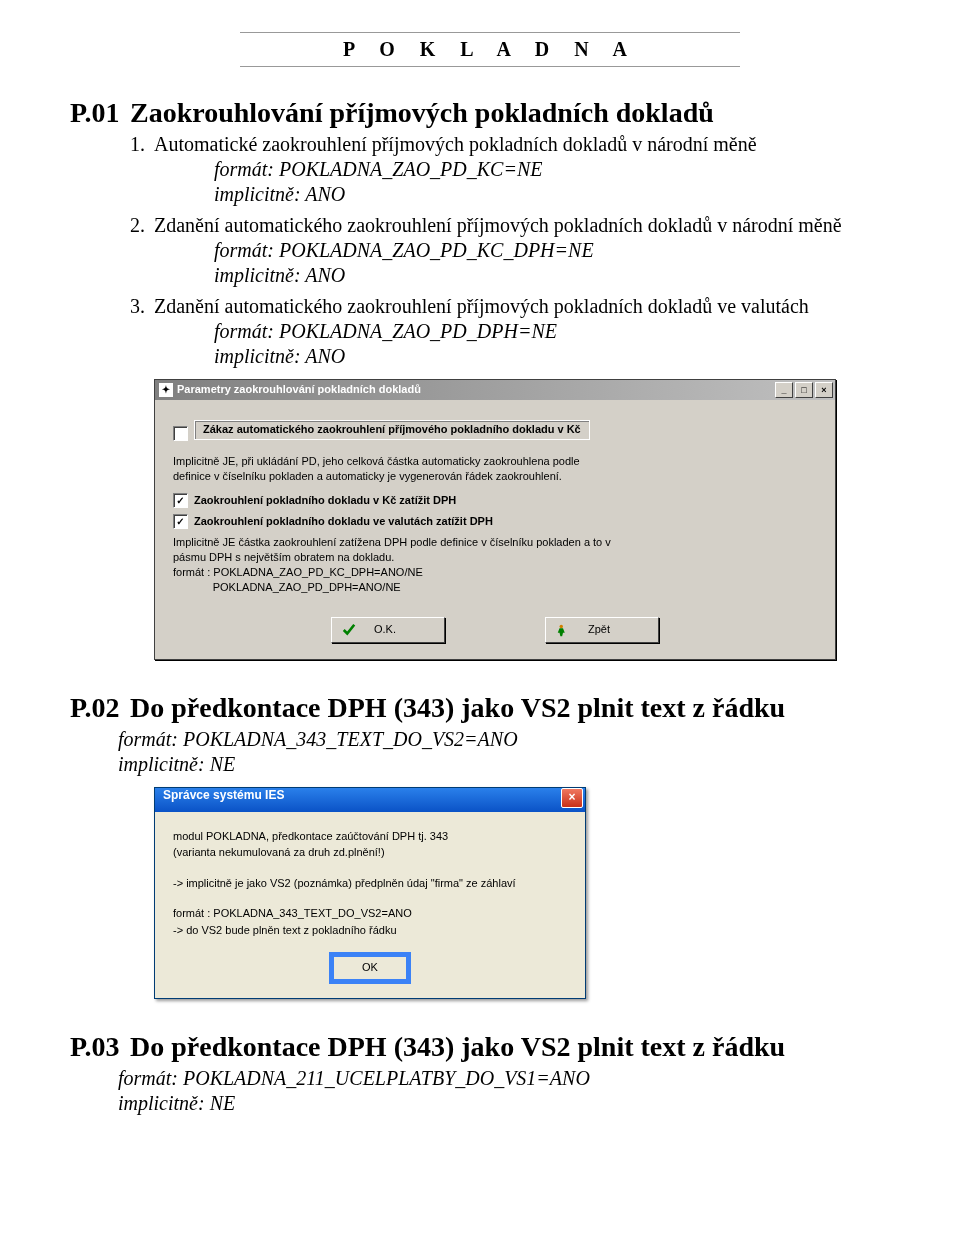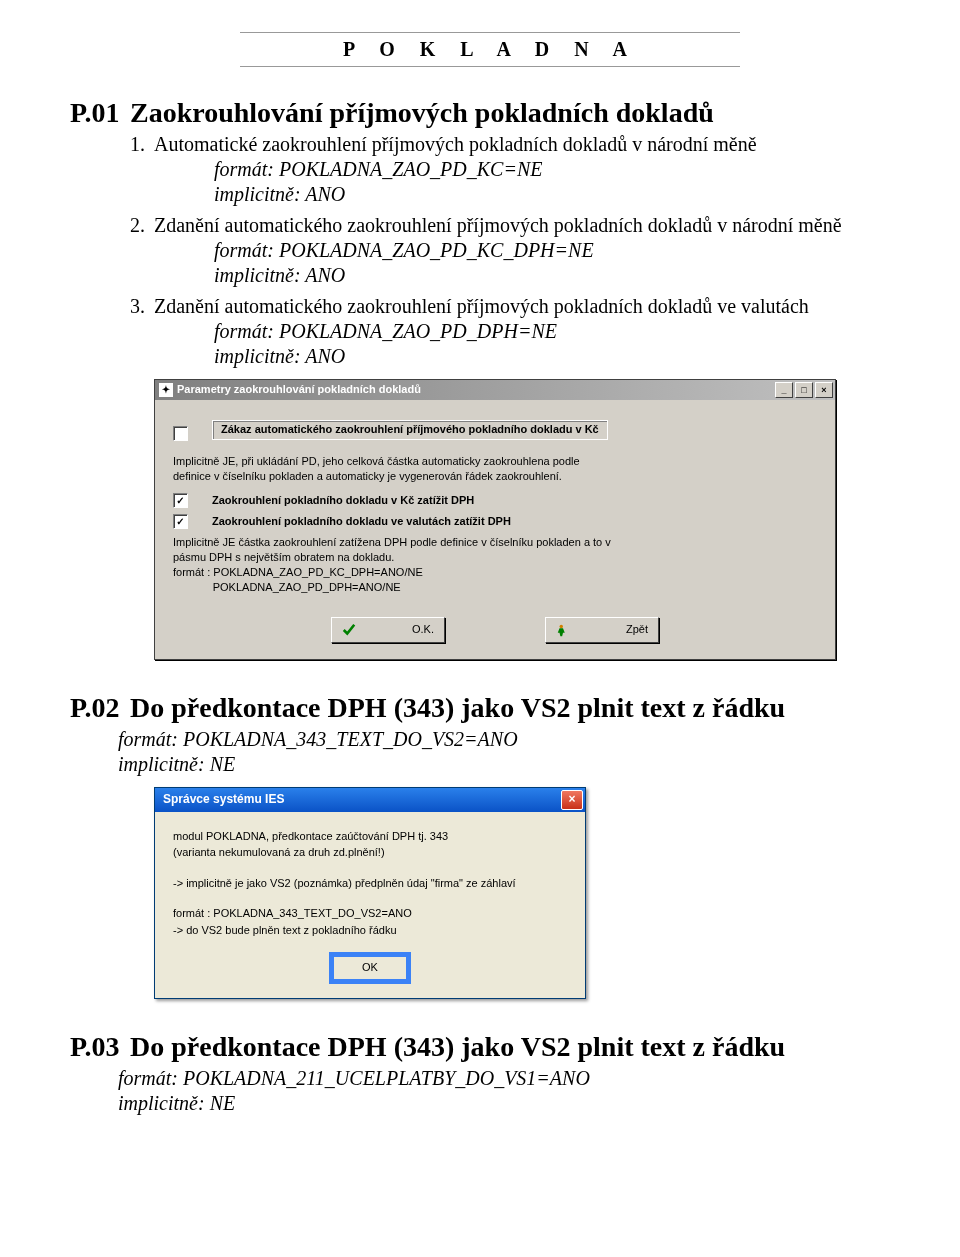--- a/index.html
+++ b/index.html
@@ -121,40 +121,40 @@
   .groupbox {
     border: 1px solid #fff;
     box-shadow: inset 1px 1px 0 #808080;
     padding: 4px 8px;
     display: inline-block;
     font-weight: bold;
     margin-bottom: 8px;
     background: #d4d0c8;
   }
   .chk-row {
-    display: flex; align-items: center; gap: 24px;
+    display: flex; align-items: center; gap: 6px;
     margin: 6px 0 6px 4px;
     font-weight: bold;
   }
   .chk {
     width: 13px; height: 13px;
     background: #fff;
     border: 1px solid #808080;
     border-right-color: #fff;
     border-bottom-color: #fff;
     box-shadow: inset 1px 1px 0 #404040;
     display: inline-flex; align-items: center; justify-content: center;
     font-size: 10px;
   }
   .helptext {
     margin: 4px 0 10px 4px;
     line-height: 1.35;
   }
   .btn {
-    display: inline-flex; align-items: center; justify-content: space-between;
+    display: inline-flex; align-items: center; justify-content: flex-start;
     gap: 18px;
     min-width: 92px; height: 24px;
     padding: 0 10px;
     background: #d4d0c8;
     border: 1px solid #fff;
     border-right-color: #404040;
     border-bottom-color: #404040;
     box-shadow: 1px 1px 0 #000;
     font-family: Tahoma, sans-serif;
     font-size: 11px;
@@ -174,21 +174,21 @@
     font-size: 11px;
     background: #ece9d8;
     border: 1px solid #003c74;
     box-shadow: 2px 2px 3px rgba(0,0,0,.4);
     margin: 10px 0 30px 84px;
     width: 430px;
   }
   .titlebar2 {
     background: linear-gradient(to bottom, #2a80ea, #0a52c6);
     color: #fff;
-    display: flex; align-items: center;
+    display: flex; align-items: flex-start;
     height: 24px;
     padding: 0 2px 0 8px;
     font-weight: bold;
     font-size: 12px;
   }
   .tb2-close {
     width: 20px; height: 18px;
     background: linear-gradient(to bottom, #f07860, #c83018);
     border: 1px solid #fff;
     border-radius: 2px;

